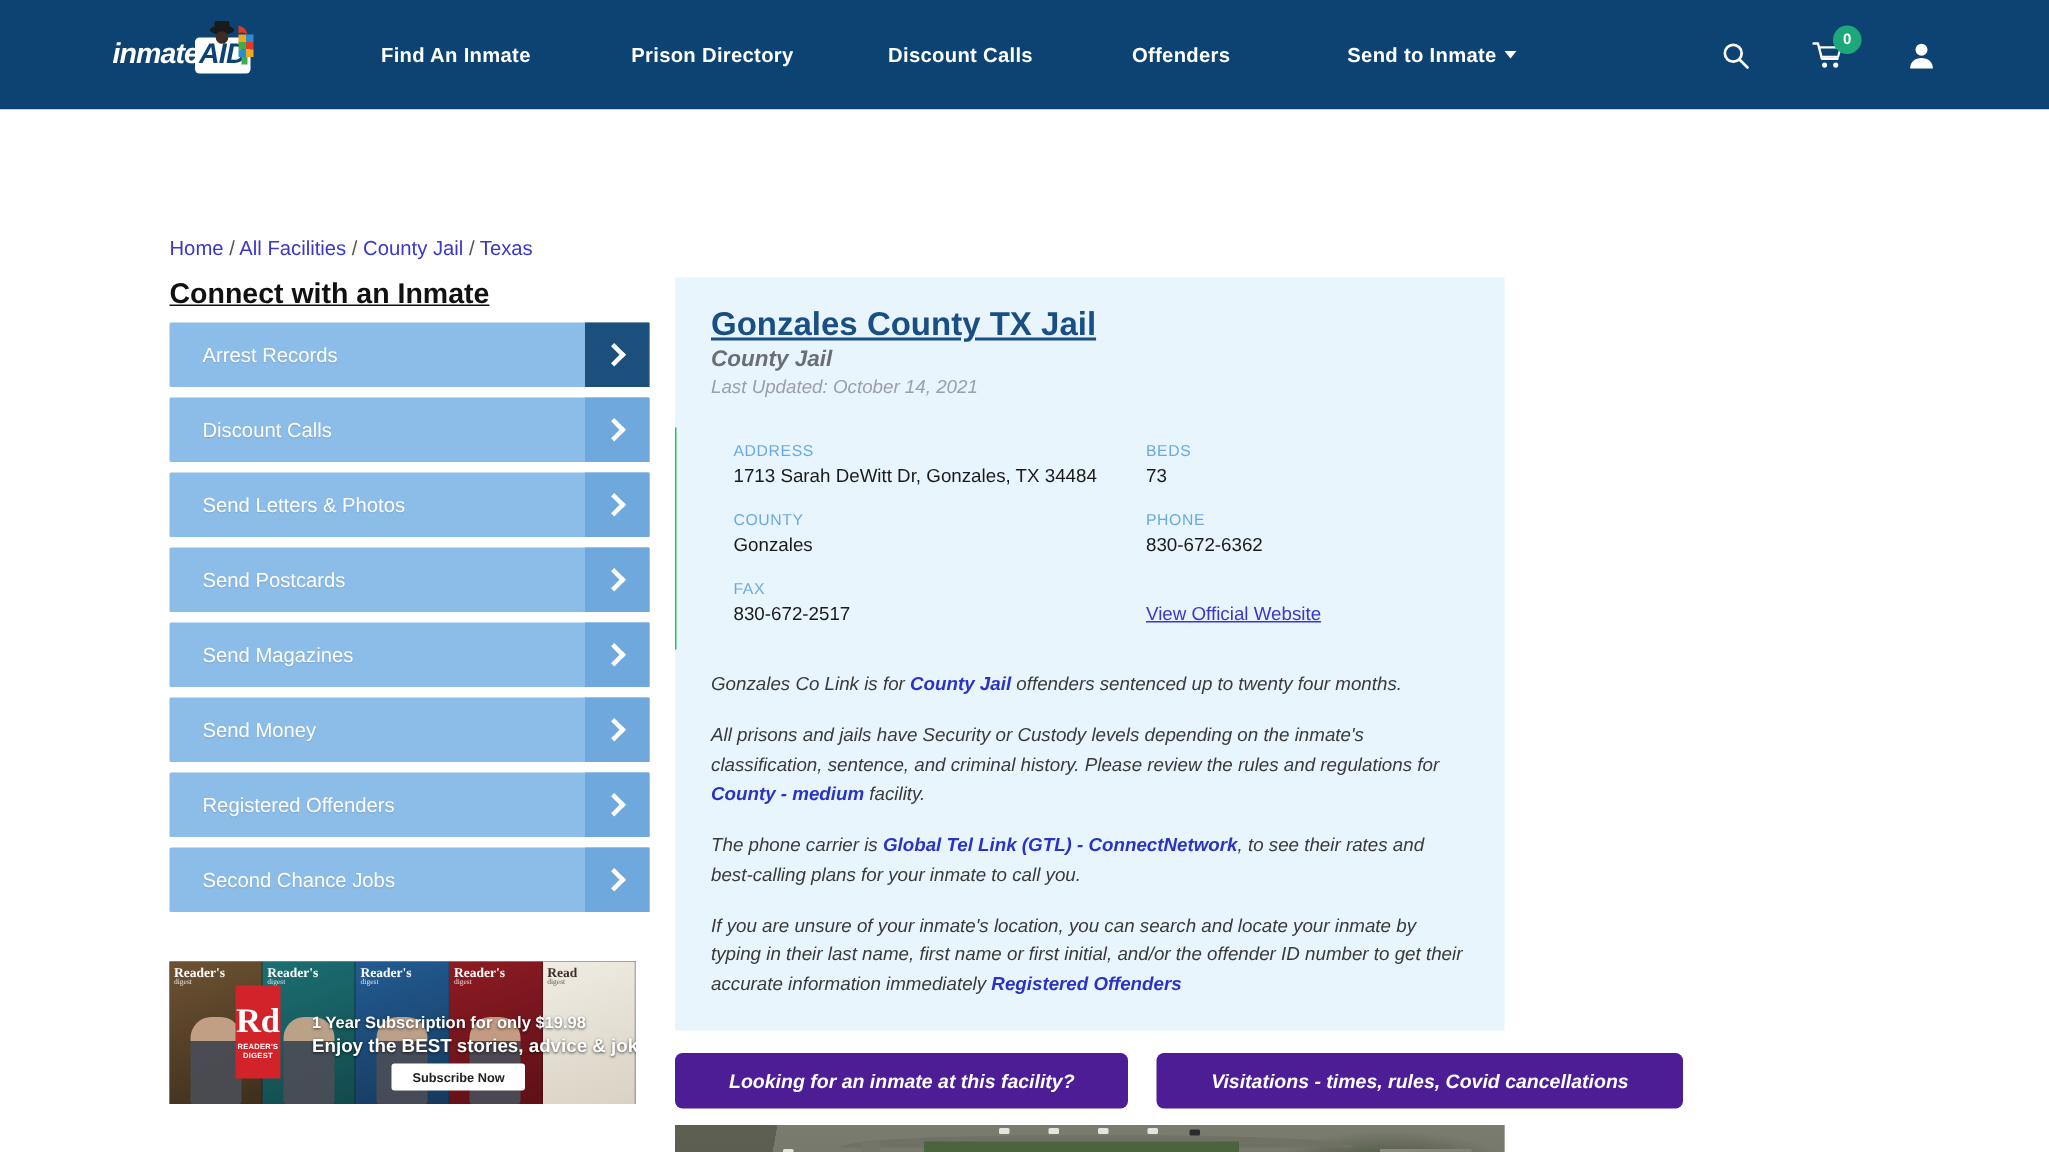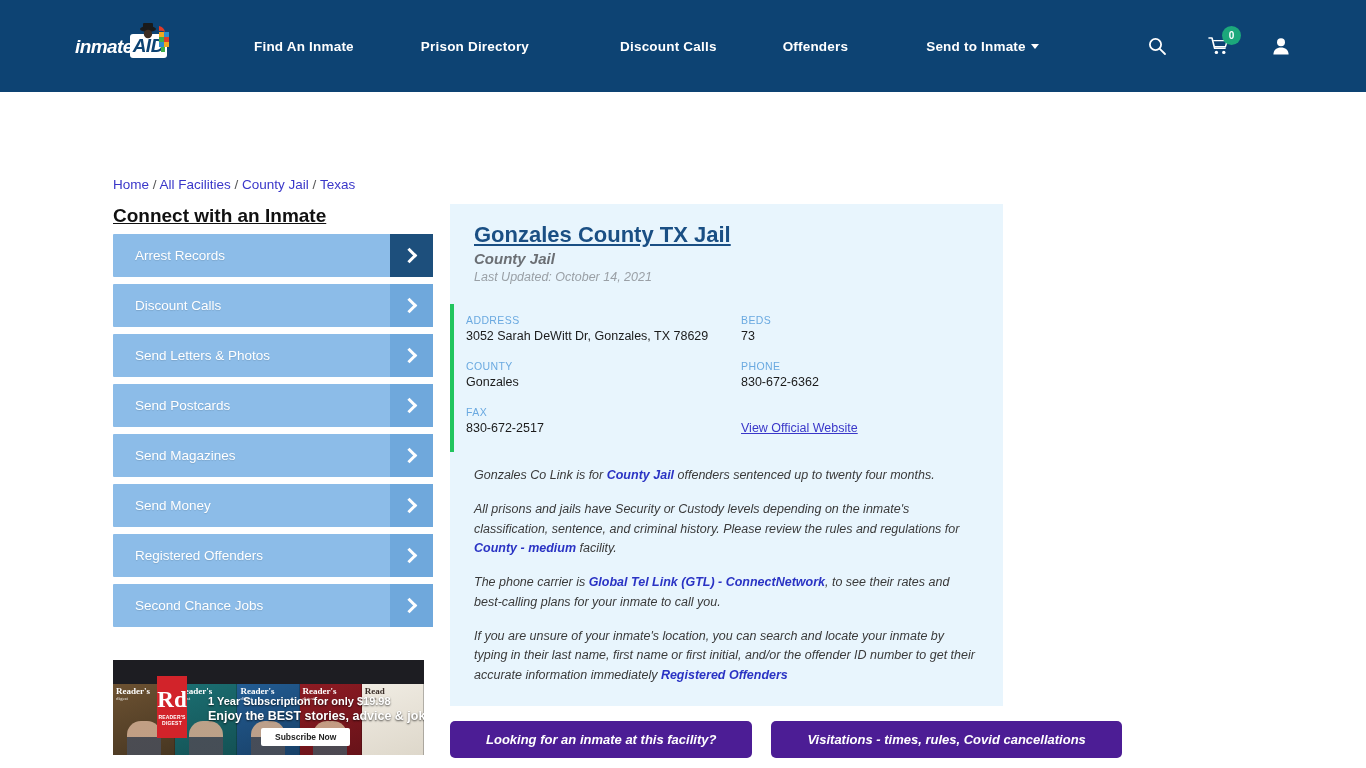--- a/index.html
+++ b/index.html
@@ -8,21 +8,21 @@
     margin: 0; padding: 0;
     width: 1366px; height: 768px;
     overflow: hidden;
     background: #ffffff;
     font-family: "Liberation Sans", sans-serif;
   }
 
   
   .site-header {
     width: 1366px;
-    height: 92px;
+    height: 73px;
     background: #0d4373;
     display: flex;
     align-items: center;
     position: relative;
   }
   .logo {
     margin-left: 75px;
     width: 112px;
     height: 36px;
     display: flex;
@@ -62,21 +62,21 @@
   .nav-item {
     color: #ffffff;
     font-size: 13.5px;
     font-weight: bold;
     letter-spacing: 0.2px;
     white-space: nowrap;
     cursor: pointer;
     padding: 6px 0;
   }
   .nav-gap-1 { margin-right: 67px; }
-  .nav-gap-2 { margin-right: 91px; }
+  .nav-gap-2 { margin-right: 63px; }
   .nav-gap-3 { margin-right: 66px; }
   .nav-gap-4 { margin-right: 78px; }
   .caret {
     display: inline-block;
     margin-left: 5px;
     border-left: 4.5px solid transparent;
     border-right: 4.5px solid transparent;
     border-top: 5px solid #ffffff;
     vertical-align: 2px;
   }
@@ -178,21 +178,21 @@
 
   
   .ad-banner {
     position: absolute;
     left: 113px; top: 568px;
     width: 311px; height: 95px;
     overflow: hidden;
     background: #1d1d22;
     cursor: pointer;
   }
-  .ad-covers { display: flex; height: 119px; width: 311px; align-items: flex-end; }
+  .ad-covers { display: flex; height: 119px; width: 311px; }
   .ad-cover {
     flex: 1;
     height: 95px;
     position: relative;
     overflow: hidden;
     border-right: 1px solid rgba(0,0,0,.25);
   }
   .ad-cover .cv-top {
     font-family: "Liberation Serif", serif;
     font-size: 9px;
@@ -310,22 +310,22 @@
   }
   .facility-updated {
     font-size: 12.5px;
     font-style: italic;
     color: #9aa0a6;
     margin: 0;
   }
 
   .info-block {
     margin: 14px 17px 0 0;
-    padding: 10px 24px 16px 12px;
-    border-left: 4px solid #22c55e;
+    padding: 10px 24px 16px 38px;
+    border-left: 1px solid #22c55e;
     position: relative;
   }
   .info-grid {
     display: grid;
     grid-template-columns: 275px 1fr;
     row-gap: 15px;
   }
   .info-label {
     font-size: 10.5px;
     color: #6aa9e0;
@@ -590,21 +590,21 @@
     <div class="card-head">
       <h1 class="facility-title">Gonzales County TX Jail</h1>
       <div class="facility-sub">County Jail</div>
       <div class="facility-updated">Last Updated: October 14, 2021</div>
     </div>
 
     <div class="info-block">
       <div class="info-grid">
         <div>
           <div class="info-label">ADDRESS</div>
-          <div class="info-value">3052 Sarah DeWitt Dr, Gonzales, TX 78629</div>
+          <div class="info-value">1713 Sarah DeWitt Dr, Gonzales, TX 34484</div>
         </div>
         <div>
           <div class="info-label">BEDS</div>
           <div class="info-value">73</div>
         </div>
         <div>
           <div class="info-label">COUNTY</div>
           <div class="info-value">Gonzales</div>
         </div>
         <div>

